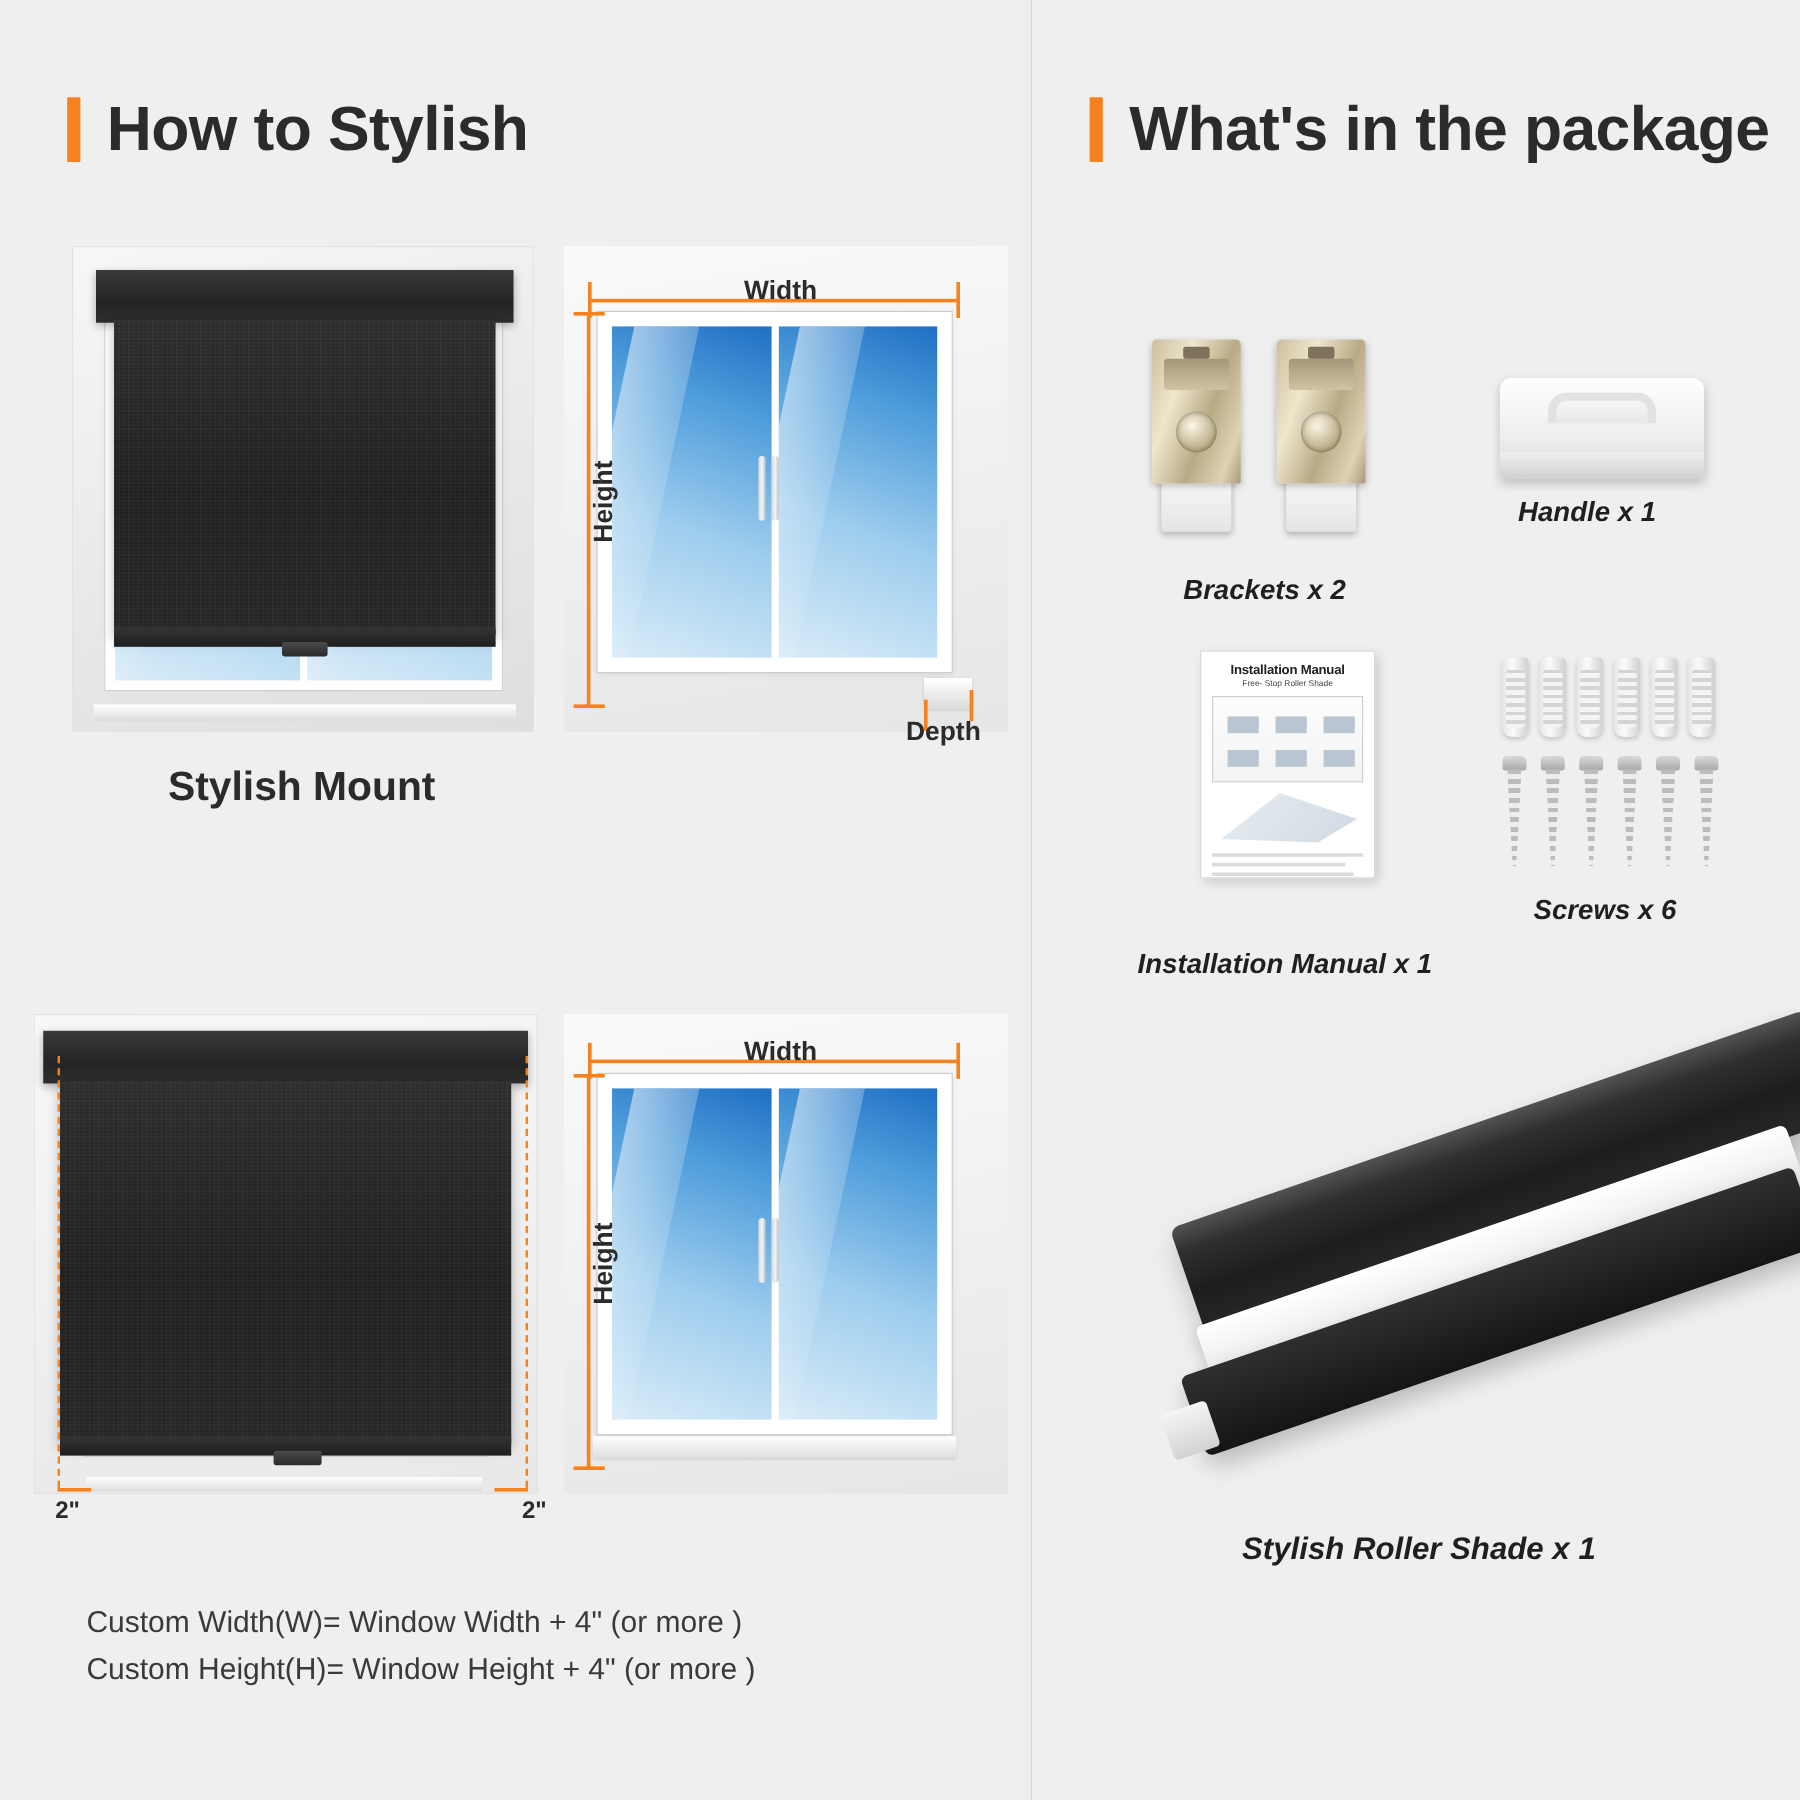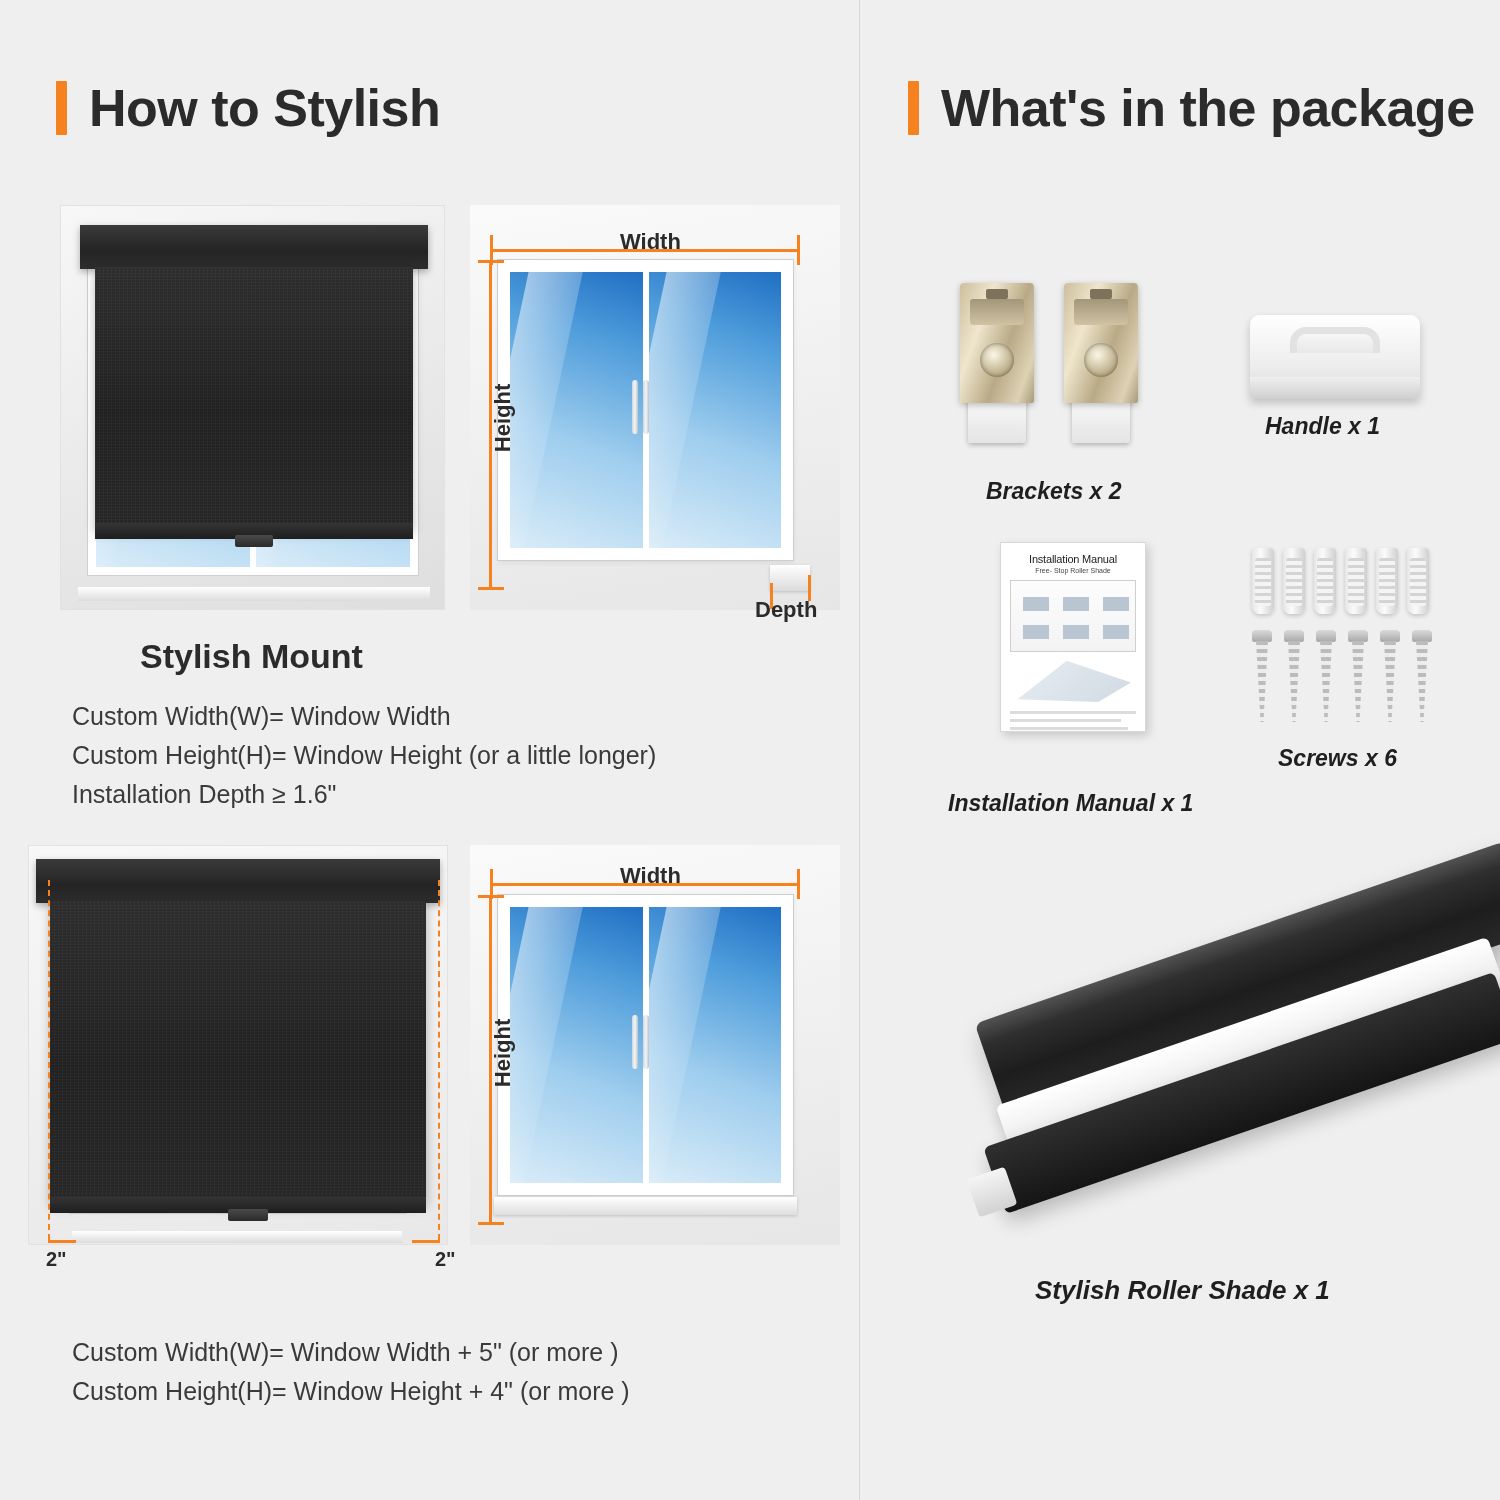--- a/index.html
+++ b/index.html
@@ -238,21 +238,21 @@
   
   .manual {
     position:absolute;
     width: 146px; height: 190px;
     background:#fff;
     border: 1px solid #d8d8d8;
     box-shadow: 3px 4px 9px rgba(0,0,0,.16);
     padding: 10px 9px;
   }
   .manual .m-title {
-    font-size: 11px; font-weight: normal; text-align:center;
+    font-size: 11px; font-weight: bold; text-align:center;
     color:#222; letter-spacing:-0.2px;
   }
   .manual .m-sub {
     font-size: 7px; text-align:center; color:#444; margin-top:2px;
   }
   .manual .m-box {
     margin-top: 6px;
     height: 72px;
     border:1px solid #cfcfcf;
     background: linear-gradient(180deg,#fdfdfd,#f3f3f3);
@@ -397,25 +397,20 @@
       <div class="dimlabel vert" style="left:-12px; top:200px; width:90px; text-align:center;">Height</div>
 
       <div class="sill" style="left:300px; top:360px; width:40px; height:26px; background:linear-gradient(180deg,#ffffff,#dbdbdb);"></div>
       <div class="cap" style="left:300px; top:378px; width:3px; height:26px;"></div>
       <div class="cap" style="left:338px; top:370px; width:3px; height:26px;"></div>
       <div class="dimlabel" style="left:285px; top:392px;">Depth</div>
     </div>
 
     <div class="mount-title" style="left:140px; top:637px;">Stylish Mount</div>
 
-    <div class="bullets" style="left:72px; top:697px;">
-      <div>Custom Width(W)= Window Width</div>
-      <div>Custom Height(H)= Window Height (or a little longer)</div>
-      <div>Installation Depth ≥ 1.6"</div>
-    </div>
 
     <div class="shadewin" style="left:28px; top:845px; width:420px; height:400px; background:linear-gradient(170deg,#f8f8f8,#e8e8e8);">
       <div class="frame" style="left:42px; top:30px; width:336px; height:338px;"></div>
       <div class="glasspair" style="left:50px; top:38px; width:320px; height:322px;">
         <div class="glass"></div>
         <div class="glass"></div>
       </div>
       <div class="headrail" style="left:8px; top:14px; width:404px; height:44px;"></div>
       <div class="roller" style="left:22px; top:56px; width:376px; height:302px;"></div>
       <div class="bottombar" style="left:22px; top:352px; width:376px; height:16px;"></div>
@@ -447,21 +442,21 @@
       <div class="dimlabel" style="left:150px; top:18px;">Width</div>
       <div class="arrowline" style="left:19px; top:50px; width:3px; height:330px;"></div>
       <div class="cap" style="left:8px; top:50px; width:26px; height:3px;"></div>
       <div class="cap" style="left:8px; top:377px; width:26px; height:3px;"></div>
       <div class="dimlabel vert" style="left:-12px; top:195px; width:90px; text-align:center;">Height</div>
       <div class="sill" style="left:24px; top:352px; width:303px; height:18px; background:linear-gradient(180deg,#ffffff,#dedede);"></div>
     </div>
 
 
     <div class="bullets" style="left:72px; top:1333px;">
-      <div>Custom Width(W)= Window Width + 5" (or more )</div>
+      <div>Custom Width(W)= Window Width + 4" (or more )</div>
       <div>Custom Height(H)= Window Height + 4" (or more )</div>
     </div>
   </div>
 
   <div class="col-right">
 
     <div class="heading" id="h-right">
       <span class="bar"></span>
       <span class="txt">What's in the package</span>
     </div>

